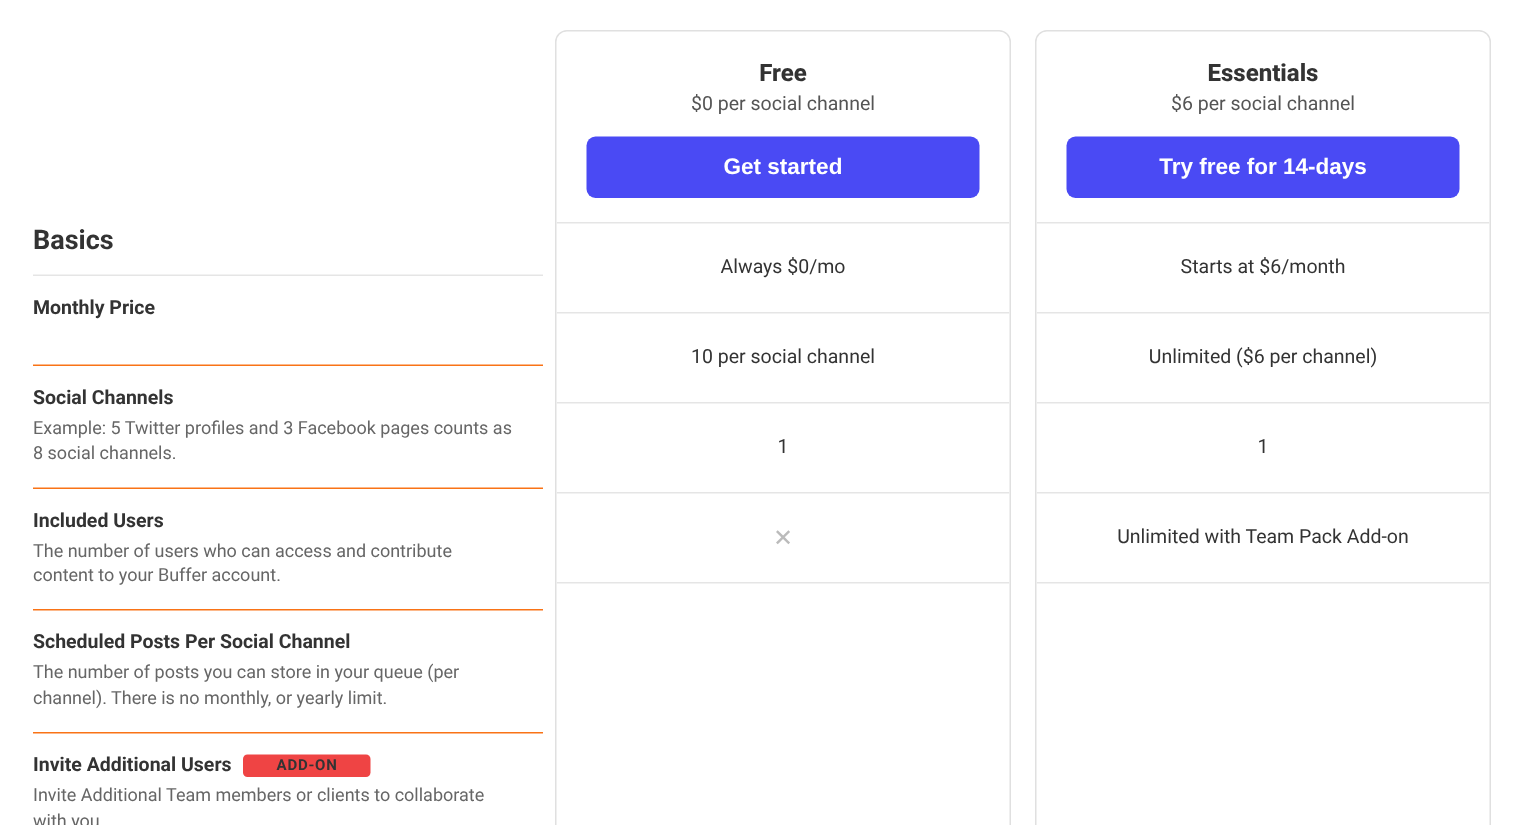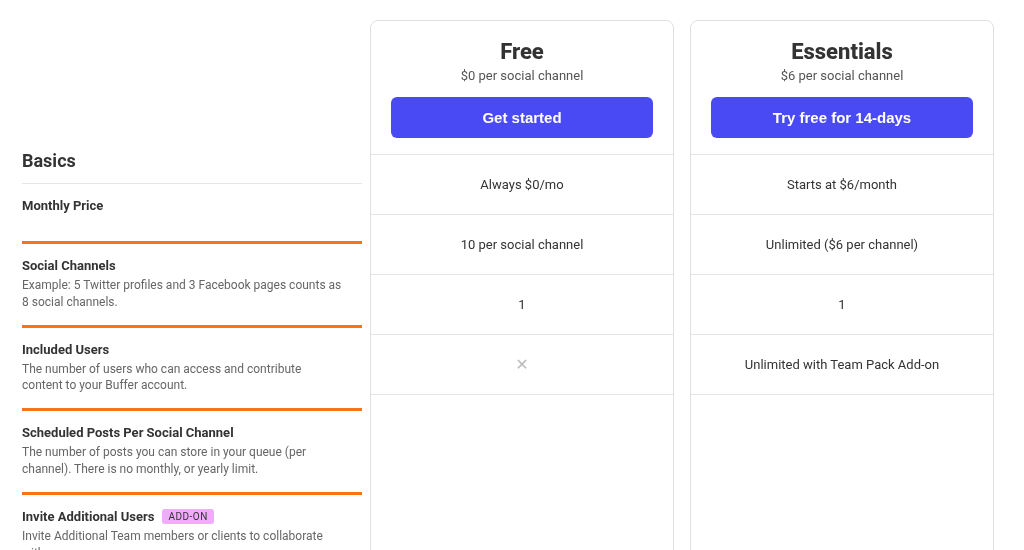--- a/index.html
+++ b/index.html
@@ -27,59 +27,59 @@
     }
     .features-col .section-title {
       font-size: 18px;
       font-weight: 700;
       padding: 10px 0 12px 0;
       border-bottom: 1px solid #e5e5e5;
       margin-bottom: 0;
     }
     .feature-row {
       padding: 14px 20px 14px 0;
-      border-bottom: 3px solid #f97316;
+      border-bottom: 1px solid #f97316;
       min-height: 60px;
     }
     .feature-row .feature-name {
       font-size: 13px;
       font-weight: 700;
       margin-bottom: 4px;
       display: flex;
       align-items: center;
       gap: 8px;
     }
     .feature-row .feature-desc {
       font-size: 12px;
       color: #666;
       line-height: 1.4;
     }
     .addon-badge {
-      background: #f0abfc;
+      background: #ef4444;
       color: #333;
       font-size: 10px;
-      font-weight: 400;
-      padding: 2px 6px;
+      font-weight: 700;
+      padding: 2px 22px;
       border-radius: 3px;
       letter-spacing: 0.5px;
     }
     .plan-col {
       flex: 1;
       border: 1px solid #e0e0e0;
       border-radius: 8px;
       margin: 0 8px;
       overflow: hidden;
     }
     .plan-header {
       text-align: center;
       padding: 18px 20px 16px;
       border-bottom: 1px solid #e5e5e5;
     }
     .plan-name {
-      font-size: 22px;
+      font-size: 16px;
       font-weight: 800;
       margin-bottom: 4px;
     }
     .plan-price-sub {
       font-size: 13px;
       color: #555;
       margin-bottom: 14px;
     }
     .plan-cta {
       width: 100%;

